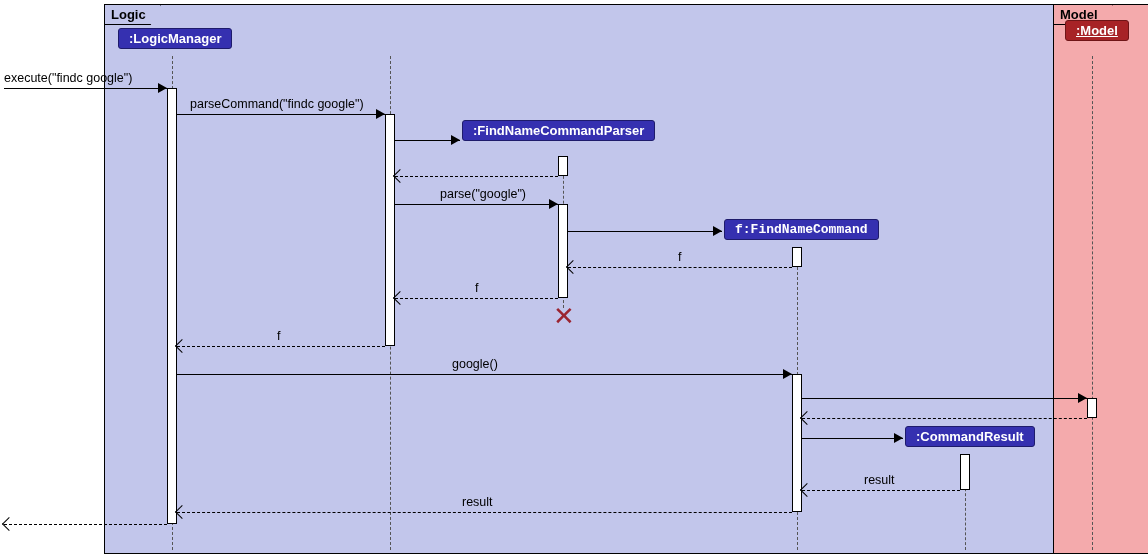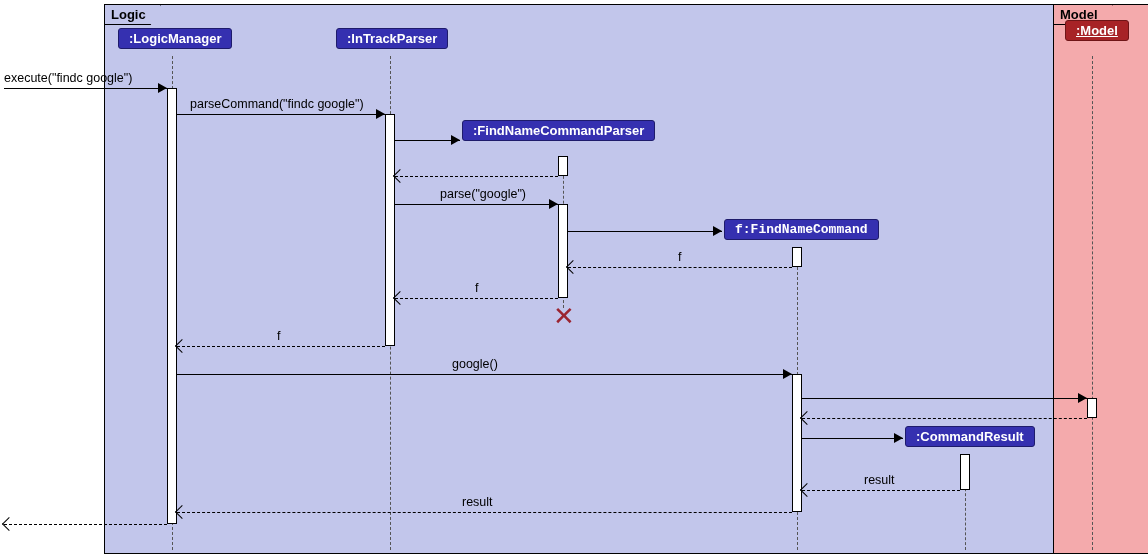--- a/index.html
+++ b/index.html
@@ -115,21 +115,20 @@
 
   <div class="frame logic-frame" style="left:104px; top:4px; width:978px; height:550px;">
     <div class="frame-label">Logic</div>
   </div>
 
   <div class="frame model-frame" style="left:1053px; top:4px; width:114px; height:550px;">
     <div class="frame-label">Model</div>
   </div>
 
   <div class="participant" style="left:118px; top:28px;">:LogicManager</div>
-  <div class="participant" style="left:336px; top:28px;">:InTrackParser</div>
   <div class="participant" style="left:462px; top:120px;">:FindNameCommandParser</div>
   <div class="participant" style="left:724px; top:219px;font-family:Liberation Mono, monospace;">f:FindNameCommand</div>
   <div class="participant" style="left:905px; top:426px;">:CommandResult</div>
   <div class="participant model" style="left:1065px; top:20px;text-decoration:underline;">:Model</div>
 
   <div class="lifeline" style="left:172px; top:56px; height:494px;"></div>
   <div class="lifeline" style="left:390px; top:56px; height:494px;"></div>
   <div class="lifeline" style="left:563px; top:156px; height:152px;"></div>
   <div class="lifeline" style="left:797px; top:247px; height:303px;"></div>
   <div class="lifeline" style="left:965px; top:454px; height:96px;"></div>

